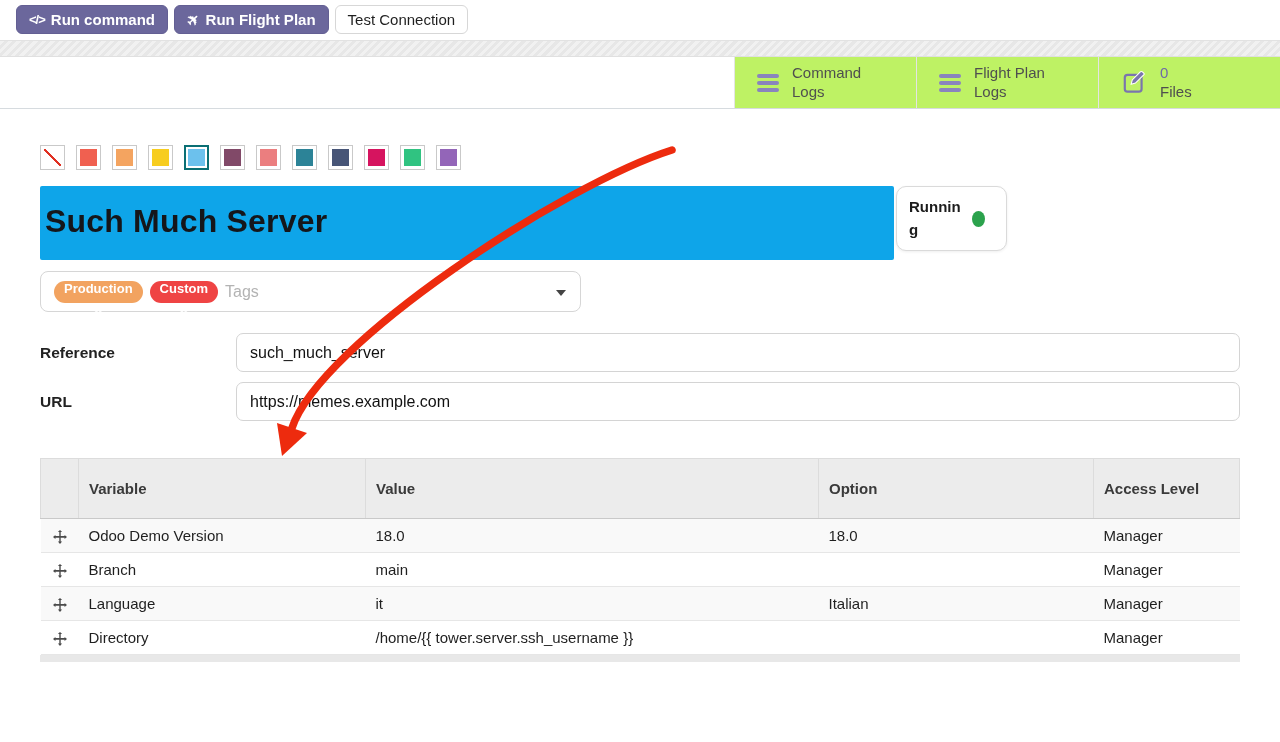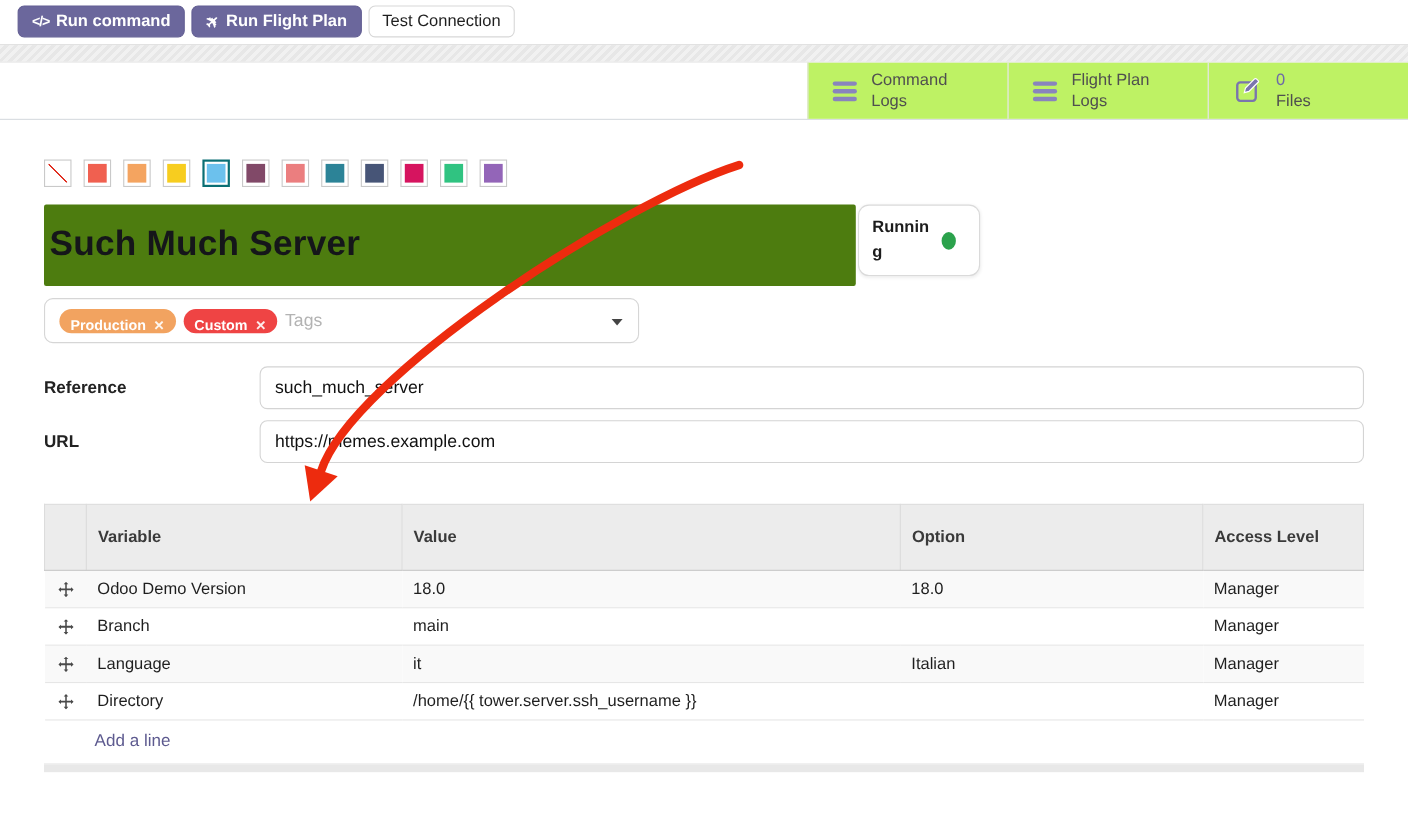--- a/index.html
+++ b/index.html
@@ -30,27 +30,27 @@
   
   .content { padding:0 40px; position:relative; }
 
   .palette { margin-top:36px; display:flex; gap:11px; }
   .swatch { width:25px; height:25px; border:1px solid #c9c9c9; background:#fff; padding:3px; cursor:pointer; }
   .swatch i { display:block; width:100%; height:100%; }
   .swatch.selected { border:2px solid #0a6f74; padding:2px; }
   .swatch .no-color { background:linear-gradient(45deg,transparent 46%,#e03022 46%,#e03022 54%,transparent 54%); }
 
   .title-row { margin-top:16px; display:flex; align-items:flex-start; }
-  .record-title { background:#4d7c0f; width:738px; height:74px; font-size:32px; font-weight:600; color:#15161a; padding:17px 10px 0 5px; border-radius:2px; letter-spacing:.2px; }
+  .record-title { background:#0ea5e9; width:854px; height:74px; font-size:32px; font-weight:600; color:#15161a; padding:17px 10px 0 5px; border-radius:2px; letter-spacing:.2px; }
   .status-card { margin-left:2px; width:111px; height:65px; border:1px solid #dadada; border-radius:10px; background:#fff; box-shadow:0 1px 3px rgba(0,0,0,.07); display:flex; align-items:center; padding:0 12px; gap:8px; }
   .status-label { font-size:15px; font-weight:700; color:#1c1c1c; width:55px; word-break:break-all; line-height:1.5; }
   .status-dot { width:13px; height:16px; border-radius:50%; }
 
   .tags-field { margin-top:11px; width:541px; height:41px; border:1px solid #d6d6d6; border-radius:8px; display:flex; align-items:center; padding:0 13px; gap:7px; position:relative; cursor:text; }
-  .pill { height:22px; border-radius:11px; padding:0 10px; color:#fff; font-weight:700; font-size:13px; display:inline-flex; align-items:flex-end; gap:7px; white-space:nowrap; }
+  .pill { height:22px; border-radius:11px; padding:0 10px; color:#fff; font-weight:700; font-size:13px; display:inline-flex; align-items:center; gap:7px; white-space:nowrap;flex-direction:column; }
   .pill .x { font-size:12px; opacity:.9; cursor:pointer; }
   .tags-placeholder { font-size:16px; color:#b3b3b3; }
   .caret { position:absolute; right:14px; top:18px; width:0; height:0; border-left:5px solid transparent; border-right:5px solid transparent; border-top:6px solid #444; }
 
   .form-row { display:flex; align-items:center; }
   .form-row.first { margin-top:21px; }
   .form-row + .form-row { margin-top:10px; }
   .form-label { width:196px; font-weight:700; font-size:15.5px; color:#222; }
   .form-input { flex:1; height:39px; border:1px solid #d4d4d4; border-radius:7px; padding:0 13px; font-size:16px; color:#111; font-family:inherit; background:#fff; }
 
@@ -260,22 +260,19 @@
             </svg>
         </td>
         <td>Directory</td>
         <td>/home/{{ tower.server.ssh_username }}</td>
         <td></td>
         <td>Manager</td>
       </tr>
     </tbody>
   </table>
 
-  <div class="add-line-row">
-    <span class="add-line-link">Add a line</span>
-  </div>
   <div class="footer-strip"></div>
 </div>
 
 <svg class="arrow-overlay" viewBox="0 0 1280 742">
   <path d="M 672 150 C 565 184, 320 343, 292 428" fill="none" stroke-width="7.5" stroke-linecap="round" stroke="#ED2B0E"></path>
   <polygon points="282,456 307,433 277,423" fill="#ED2B0E"></polygon>
 </svg>
 
 </body></html>

